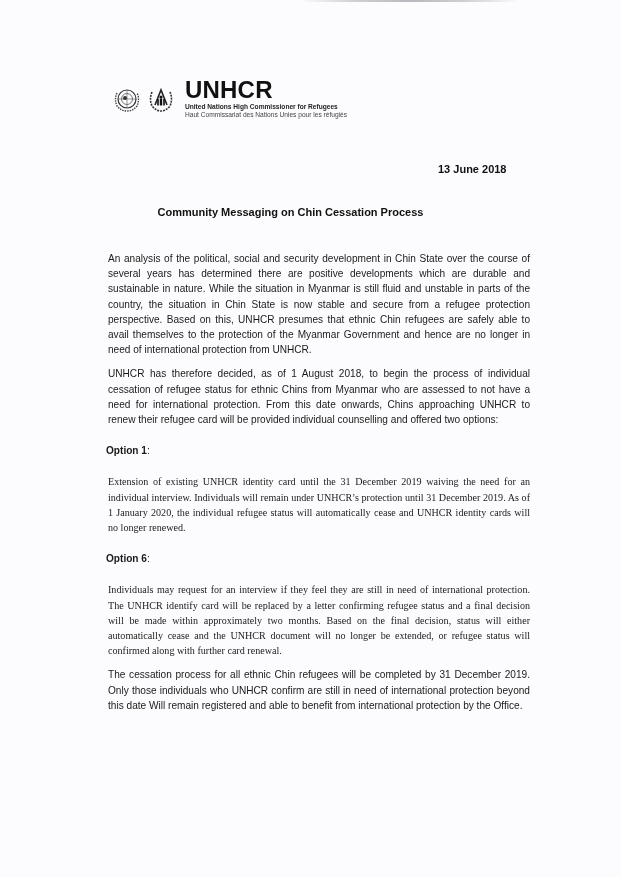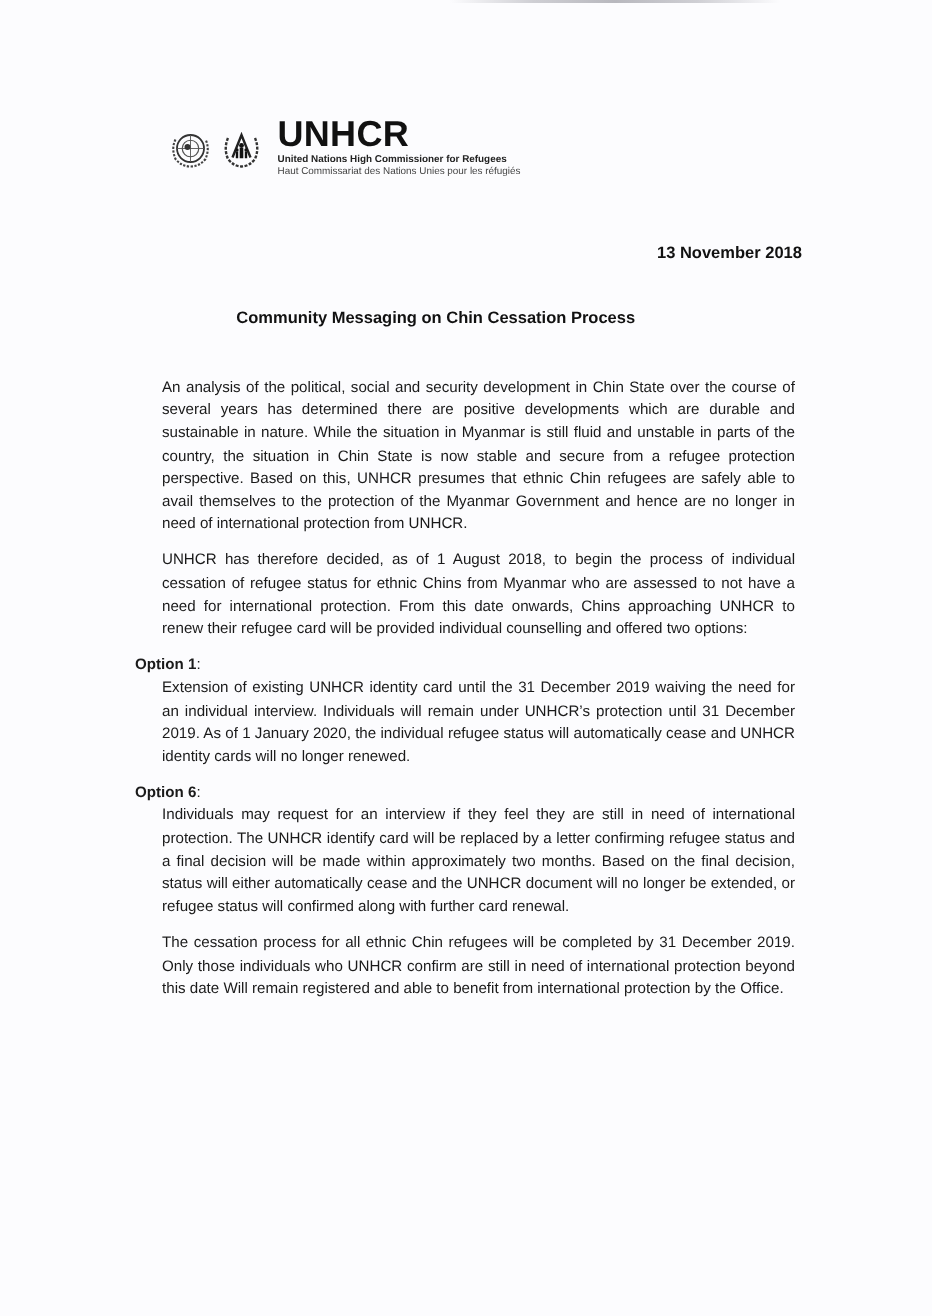--- a/index.html
+++ b/index.html
@@ -42,22 +42,22 @@
   .title {
     position: absolute; left: 0; width: 581px; top: 206px; text-align: center;
     font-weight: bold; font-size: 11px; color: #111;
   }
   .body-text {
     position: absolute; left: 90px; width: 440px; top: 251px;
     font-family: "Liberation Sans", sans-serif;
     font-size: 10.1px; line-height: 15.2px; color: #1a1a1a;
   }
   .body-text p { margin: 0 0 9px 18px; text-align: justify; }
-  .body-text .opt-head { font-weight: bold; margin: 0; }
-  .body-text .opt-head + p { margin-top: 0; }
+  .body-text .opt-head { font-weight: bold; margin: 16px; }
+  .body-text .opt-head + p { margin-top: 0; font-family: Liberation Serif, serif; }
 </style>
 </head>
 <body>
 
 <div class="page-edge-top"></div>
 
 <div class="logo">
   <svg class="emblem" viewBox="0 0 28 28">
     <circle cx="14" cy="14" r="9" fill="none" stroke="#333" stroke-width="1.2"></circle>
     <circle cx="14" cy="14" r="5.5" fill="none" stroke="#555" stroke-width="0.8"></circle>
@@ -76,21 +76,21 @@
     <circle cx="17" cy="15" r="1.1" fill="#111"></circle>
     <rect x="16.2" y="16" width="1.6" height="4.5" fill="#111"></rect>
   </svg>
   <div class="logo-text">
     <span class="logo-name">UNHCR</span>
     <span class="logo-en">United Nations High Commissioner for Refugees</span>
     <span class="logo-fr">Haut Commissariat des Nations Unies pour les réfugiés</span>
   </div>
 </div>
 
-<div class="date">13 November 2018</div>
+<div class="date">13 June 2018</div>
 
 <div class="title">Community Messaging on Chin Cessation Process</div>
 
 <div class="body-text">
   <p>An analysis of the political, social and security development in Chin State over the course of several years has determined there are positive developments which are durable and sustainable in nature. While the situation in Myanmar is still fluid and unstable in parts of the country, the situation in Chin State is now stable and secure from a refugee protection perspective.   Based on this, UNHCR presumes that ethnic Chin refugees are safely able to avail themselves to the protection of the Myanmar Government and hence are no longer in need of international protection from UNHCR.</p>
   <p>UNHCR has therefore decided, as of 1 August 2018, to begin the process of individual cessation of refugee status for ethnic Chins from Myanmar who are assessed to not have a need for international protection.  From this date onwards, Chins approaching UNHCR to renew their refugee card will be provided individual counselling and offered two options:</p>
 
   <div class="opt-head"><span>Option 1</span><span style="font-weight:normal">:</span></div>
   <p>Extension of existing UNHCR identity card until the 31 December 2019 waiving the need for an individual interview. Individuals will remain under UNHCR’s protection until 31 December 2019.  As of 1 January 2020, the individual refugee status will automatically cease and UNHCR identity cards will no longer renewed.</p>
 

